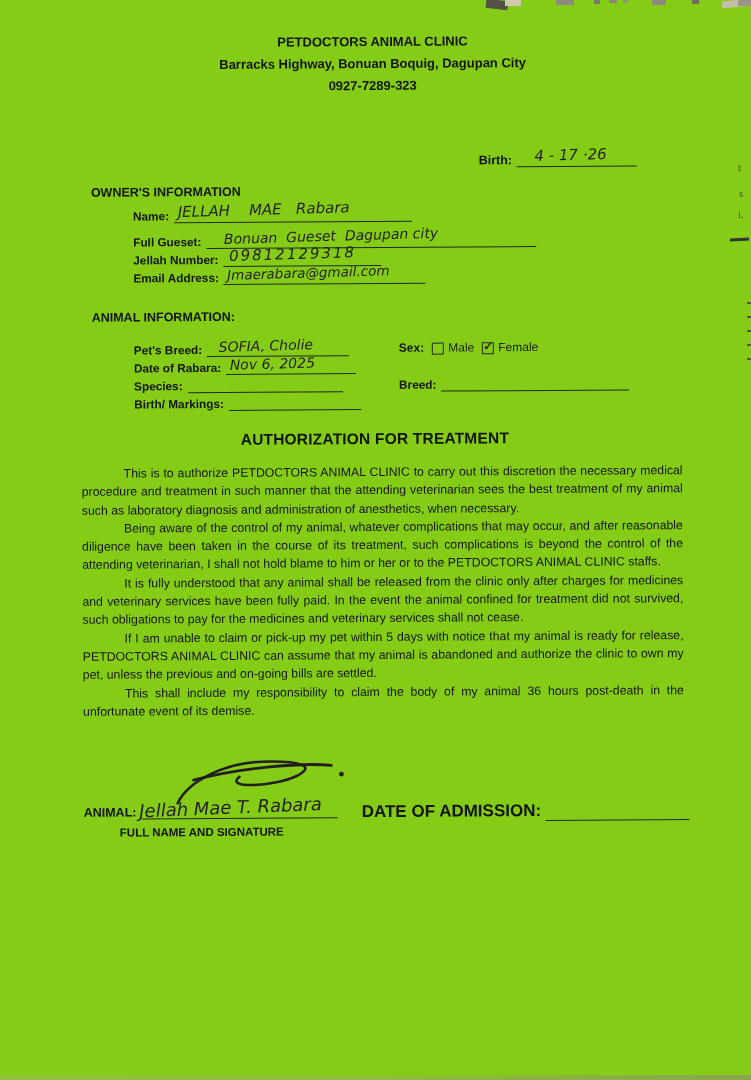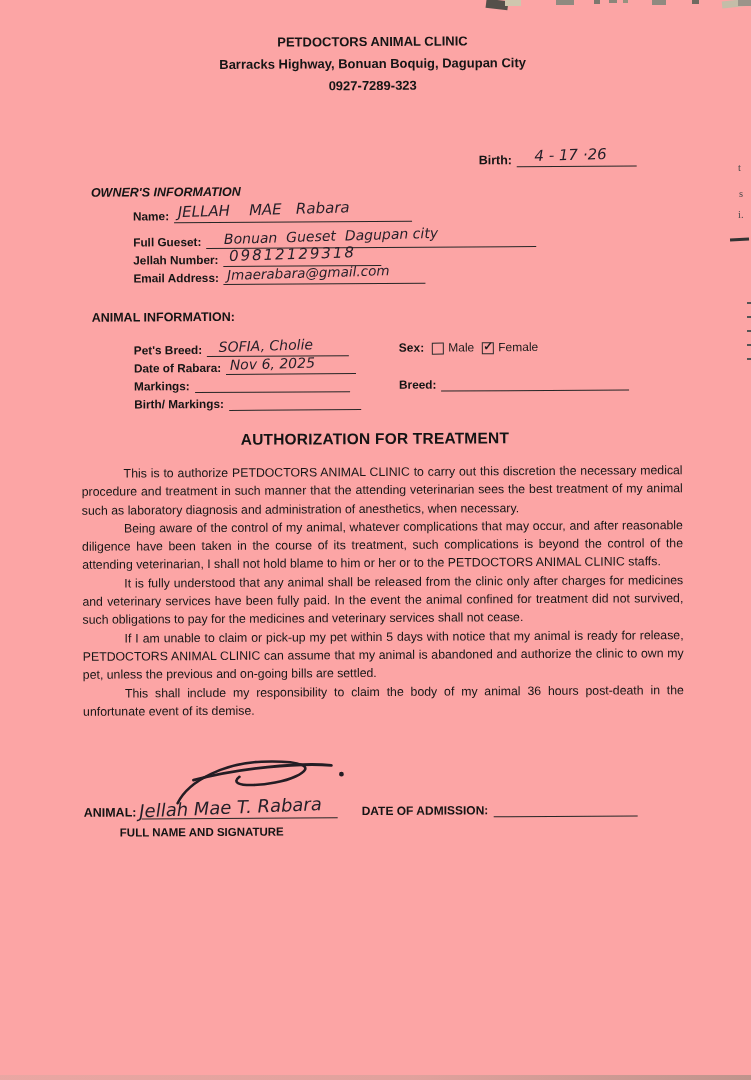--- a/index.html
+++ b/index.html
@@ -1,18 +1,18 @@
 <!DOCTYPE html>
 <html><head>
 <meta charset="utf-8">
 <style>
   html,body{margin:0;padding:0;background:#e9e7e1;}
   .page{
     position:relative;width:751px;height:1080px;margin:0 auto;
-    background:#fca5a5;overflow:hidden;
+    background:#84cc16;overflow:hidden;
     font-family:"Liberation Sans",sans-serif;color:#1b1b1b;
   }
   .sheet{position:absolute;inset:0;transform:rotate(-0.35deg);}
   
   .header{position:absolute;top:31px;left:0;width:100%;text-align:center;
           font-weight:bold;font-size:13px;line-height:22px;color:#151515;}
   .sec-title{position:absolute;font-weight:bold;font-size:12.5px;color:#141414;}
   .auth-title{position:absolute;top:430px;left:0;width:100%;text-align:center;
           font-weight:bold;font-size:15.5px;letter-spacing:.2px;color:#141414;}
   .bodytext{position:absolute;top:463px;left:82px;width:601px;
@@ -52,21 +52,21 @@
       <div>0927-7289-323</div>
     </div>
 
     <div class="frow" style="top:152px;left:481px;">
       <span class="flabel" style="font-size:12.5px">Birth:</span>
       <span class="uline" style="width:120px">
         <span class="hw" style="font-size:15px;left:18px;">4 - 17 ·26</span>
       </span>
     </div>
 
-    <div class="sec-title" style="top:184px;left:93px;font-style:italic;">OWNER'S INFORMATION</div>
+    <div class="sec-title" style="top:184px;left:93px;">OWNER'S INFORMATION</div>
 
     <div class="frow" style="top:206px;left:135px;">
       <span class="flabel">Name:</span>
       <span class="uline" style="width:238px">
         <span class="hw" style="font-size:15px;left:4px;">JELLAH    MAE   Rabara</span>
       </span>
     </div>
     <div class="frow" style="top:232px;left:135px;">
       <span class="flabel">Full Gueset:</span>
       <span class="uline" style="width:330px">
@@ -105,21 +105,21 @@
         </span>
       <span>Female</span>
     </div>
     <div class="frow" style="top:358px;left:135px;">
       <span class="flabel">Date of Rabara:</span>
       <span class="uline" style="width:130px">
         <span class="hw" style="font-size:14px;left:4px;">Nov 6, 2025</span>
       </span>
     </div>
     <div class="frow" style="top:376px;left:135px;">
-      <span class="flabel">Markings:</span>
+      <span class="flabel">Species:</span>
       <span class="uline" style="width:155px">
         <span class="hw"></span>
       </span>
     </div>
     <div class="frow" style="top:376px;left:400px;">
       <span class="flabel">Breed:</span>
       <span class="uline" style="width:188px">
         <span class="hw"></span>
       </span>
     </div>
@@ -147,21 +147,21 @@
 
     <div class="frow" style="top:802px;left:82px;">
       <span class="flabel" style="font-size:12.5px">ANIMAL:</span>
       <span class="uline" style="width:196px;border-bottom-width:1.8px">
         <span class="hw" style="font-size:18px;left:-2px;bottom:-3px;transform:rotate(-2deg);">Jellah Mae T. Rabara</span>
       </span>
     </div>
     <div class="sig-caption">FULL NAME AND SIGNATURE</div>
 
     <div class="frow" style="top:802px;left:360px;">
-      <span class="flabel" style="font-size:12px">DATE OF ADMISSION:</span>
+      <span class="flabel" style="font-size:17px">DATE OF ADMISSION:</span>
       <span class="uline" style="width:144px"></span>
     </div>
   </div>
 
   <div class="art" style="top:0;left:486px;width:22px;height:9px;background:#55504a;transform:rotate(7deg);"></div>
   <div class="art" style="top:0;left:505px;width:16px;height:6px;background:#cfc7ae;"></div>
   <div class="art" style="top:0;left:556px;width:18px;height:5px;background:#8f8a80;"></div>
   <div class="art" style="top:0;left:594px;width:6px;height:4px;background:#7d786f;"></div>
   <div class="art" style="top:0;left:609px;width:8px;height:3px;background:#8b8579;"></div>
   <div class="art" style="top:0;left:623px;width:5px;height:3px;background:#97917f;"></div>

